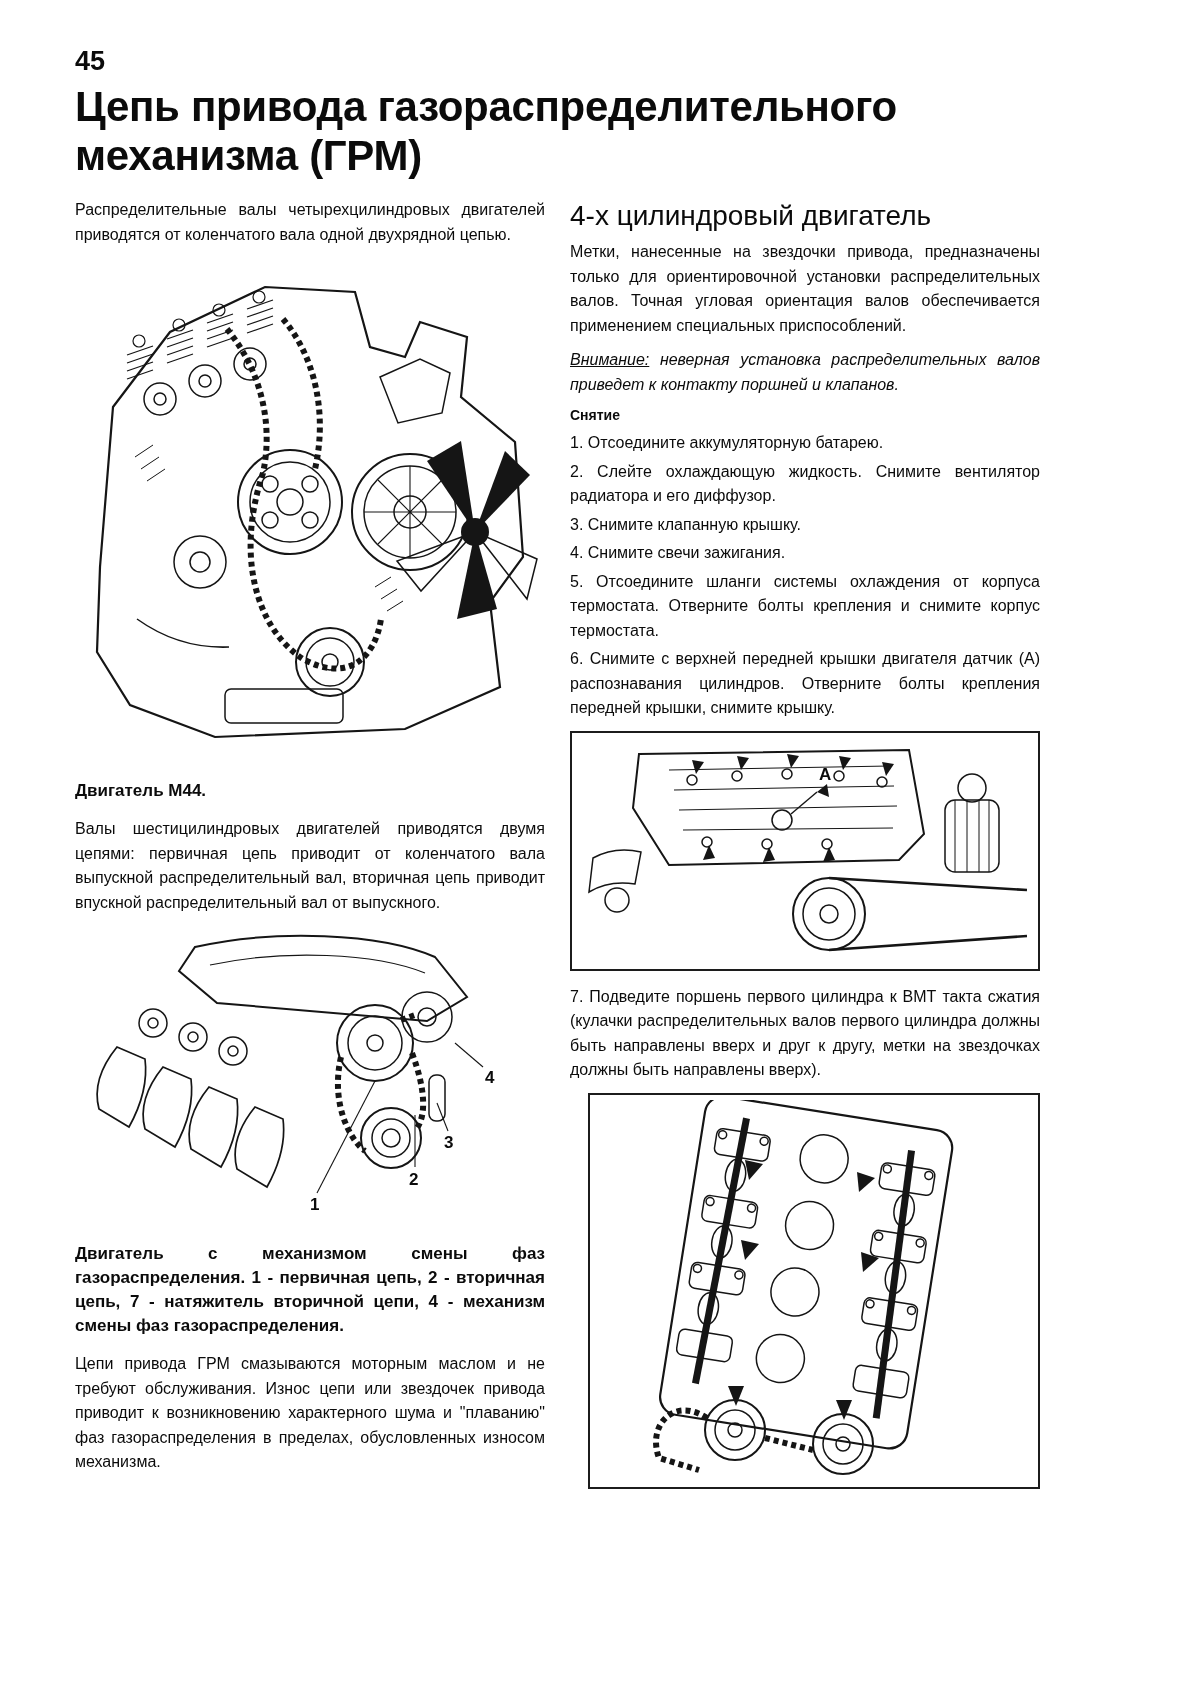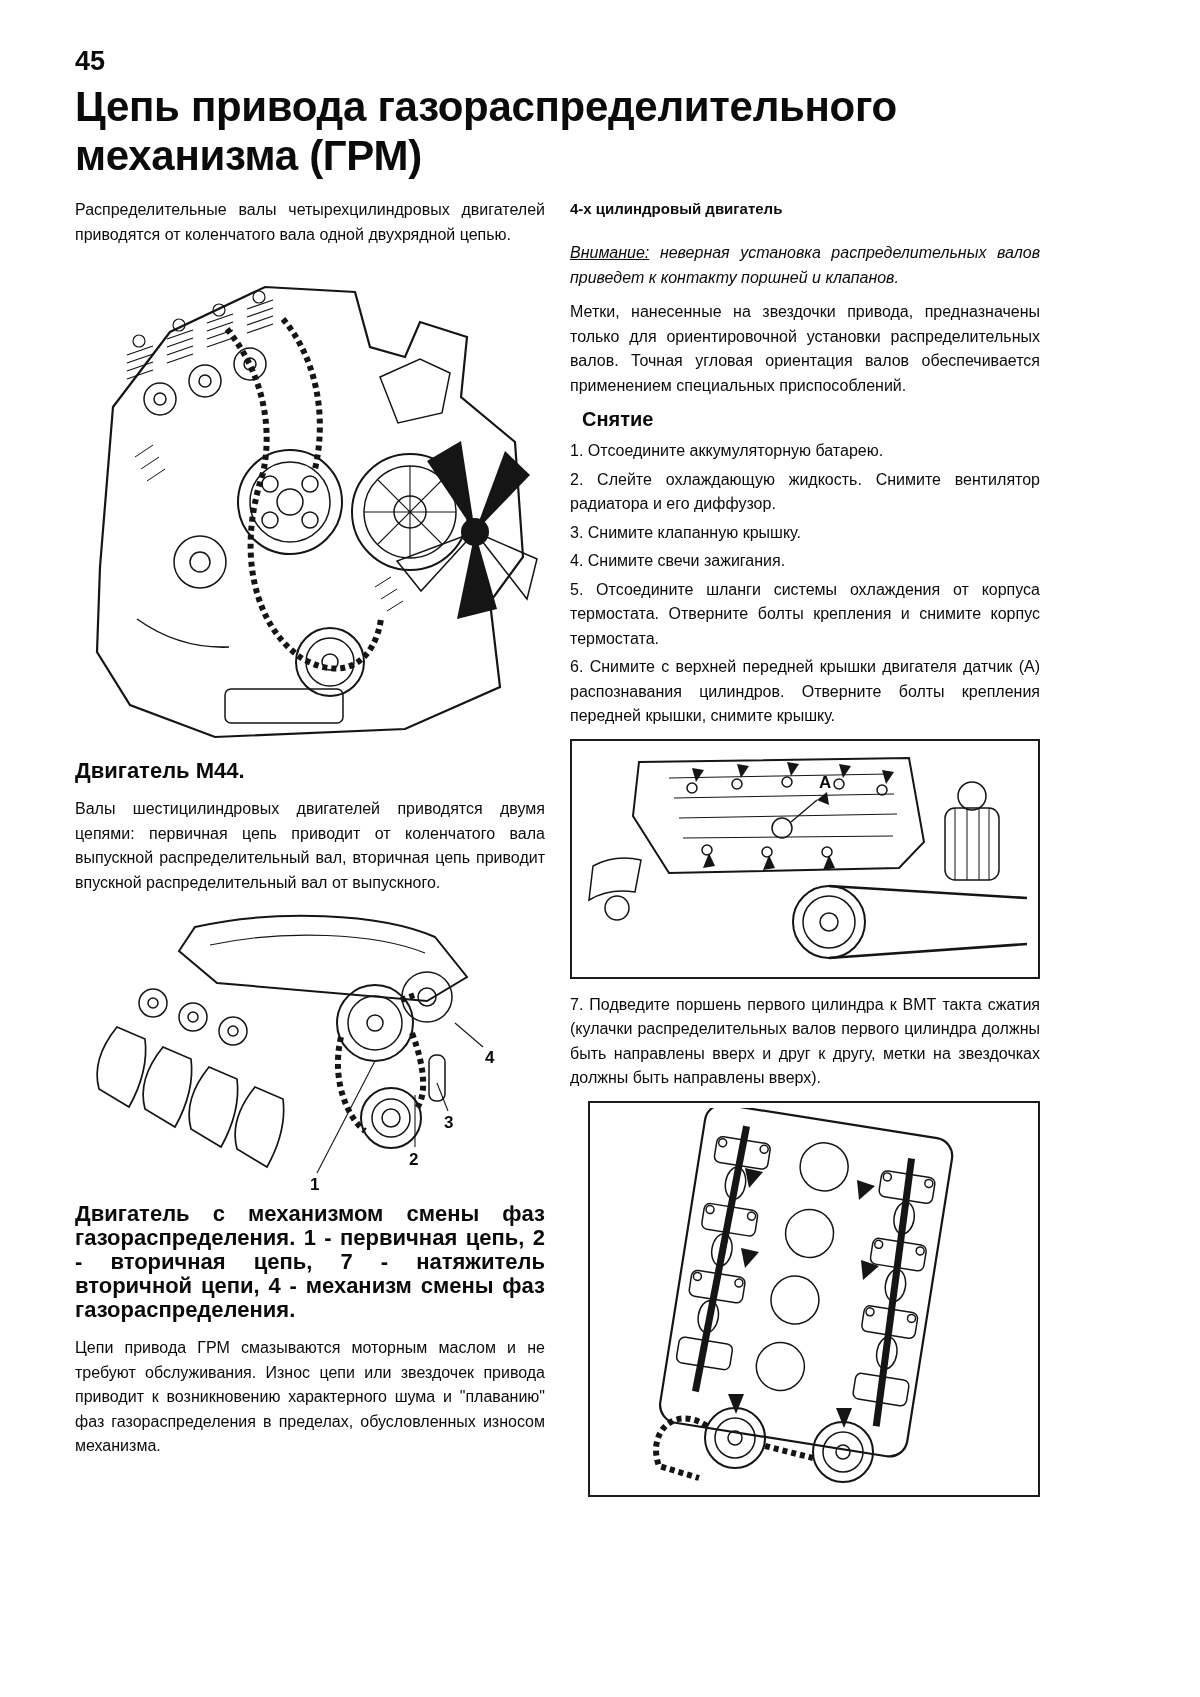--- a/index.html
+++ b/index.html
@@ -36,35 +36,35 @@
     gap: 25px;
   }
   .col { width: 470px; }
   .body-text {
     font-size: 16px;
     line-height: 24.5px;
     text-align: justify;
     margin-bottom: 10px;
   }
   .caption {
-    font-size: 22px;
+    font-size: 17px;
     line-height: 24px;
     font-weight: 700;
     text-align: justify;
-    margin: 2px 0 14px 0;
+    margin: 22px 0 14px 0;
   }
   .subheading {
-    font-size: 15px;
-    font-weight: 700;
-    margin: 2px 0 24px 0;
+    font-size: 28px;
+    font-weight: 400;
+    margin: 2px 0 8px 0;
   }
   .subheading2 {
-    font-size: 20px;
-    font-weight: 700;
-    margin: 8px 0 8px 12px;
+    font-size: 14px;
+    font-weight: 700;
+    margin: 8px 0 8px 0;
   }
   .italic { font-style: italic; }
   .u { text-decoration: underline; }
   .note-block { margin-bottom: 10px; }
   .note-item {
     font-size: 19px;
     line-height: 24.5px;
     font-style: italic;
     text-align: justify;
     text-indent: 14px;
@@ -233,23 +233,23 @@
       <p class="caption">Двигатель с механизмом смены фаз газораспределения. 1 - первичная цепь, 2 - вторичная цепь, 7 - натяжитель вторичной цепи, 4 - механизм смены фаз газораспределения.</p>
 
       <p class="body-text">Цепи привода ГРМ смазываются моторным маслом и не требуют обслуживания. Износ цепи или звездочек привода приводит к возникновению характерного шума и "плаванию" фаз газораспределения в пределах, обусловленных износом механизма.</p>
 
     </div>
 
     <div class="col">
 
       <h2 class="subheading">4-х цилиндровый двигатель</h2>
 
+      <p class="body-text">Метки, нанесенные на звездочки привода, предназначены только для ориентировочной установки распределительных валов. Точная угловая ориентация валов обеспечивается применением специальных приспособлений.</p>
+
       <p class="body-text"><span class="italic u">Внимание:</span><span class="italic"> неверная установка распределительных валов приведет к контакту поршней и клапанов.</span></p>
-
-      <p class="body-text">Метки, нанесенные на звездочки привода, предназначены только для ориентировочной установки распределительных валов. Точная угловая ориентация валов обеспечивается применением специальных приспособлений.</p>
 
       <h2 class="subheading2">Снятие</h2>
 
       <p class="body-text step">1. Отсоедините аккумуляторную батарею.</p>
       <p class="body-text step">2. Слейте охлаждающую жидкость. Снимите вентилятор радиатора и его диффузор.</p>
 
 
       <p class="body-text step">3. Снимите клапанную крышку.</p>
       <p class="body-text step">4. Снимите свечи зажигания.</p>
       <p class="body-text step">5. Отсоедините шланги системы охлаждения от корпуса термостата. Отверните болты крепления и снимите корпус термостата.</p>

